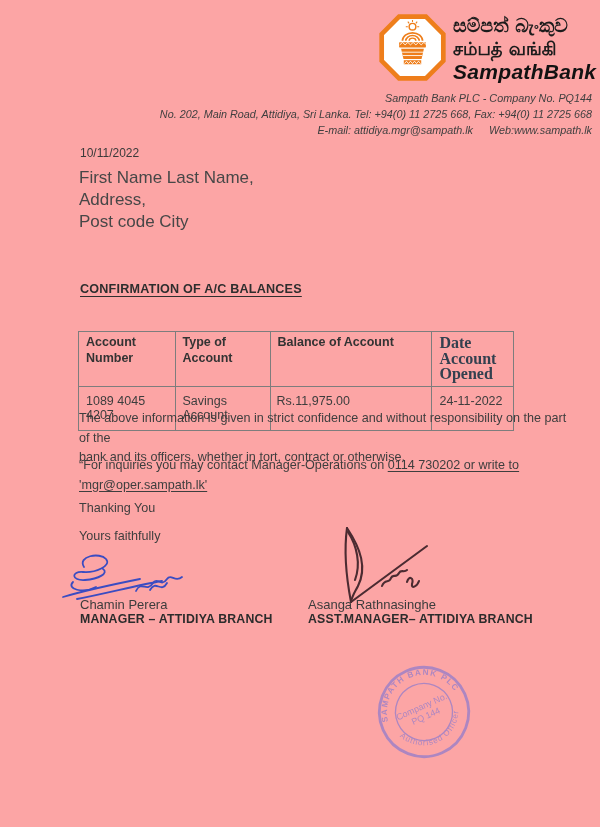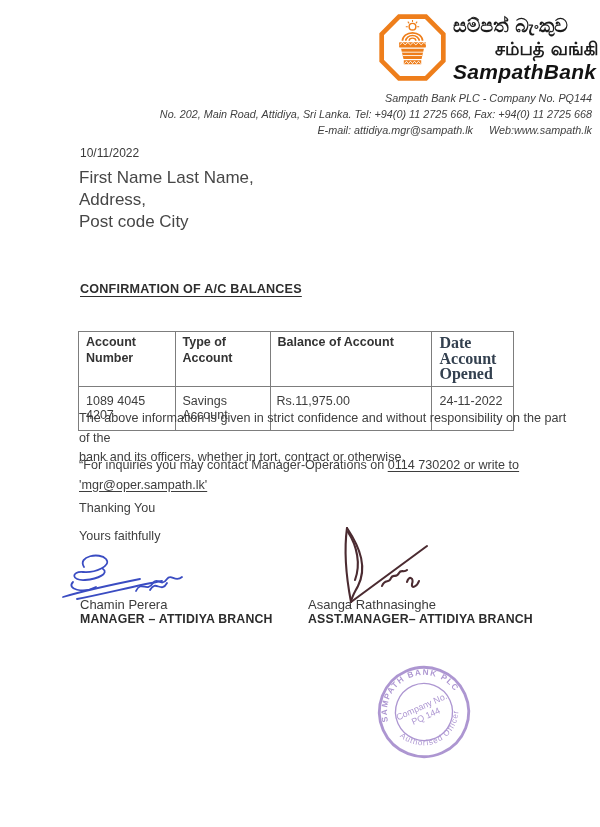--- a/index.html
+++ b/index.html
@@ -1,25 +1,25 @@
 <!DOCTYPE html>
 <html><head>
 <meta charset="utf-8">
 <style>
   html,body{margin:0;padding:0;background:#e8e8e8;}
   .page{
-    position:relative;width:600px;height:827px;background:#ffffff;
+    position:relative;width:600px;height:827px;background:#fca5a5;
     font-family:"Liberation Sans","DejaVu Sans",sans-serif;color:#3d3d3d;
     overflow:hidden;margin:0 auto;box-shadow:0 0 4px rgba(0,0,0,.2);
   }
   
   .logo-wrap{position:absolute;top:14px;left:379px;display:flex;gap:7px;align-items:flex-start;}
   .logo-text{display:flex;flex-direction:column;}
   .bank-sinhala{font-family:"DejaVu Sans",sans-serif;font-size:19px;font-weight:700;color:#1c1c1c;line-height:23px;}
-  .bank-tamil{font-family:"DejaVu Sans",sans-serif;font-size:18px;font-weight:600;color:#1c1c1c;line-height:23px;margin-left:42px;}
+  .bank-tamil{font-family:"DejaVu Sans",sans-serif;font-size:18px;font-weight:600;color:#1c1c1c;line-height:23px;}
   .bank-english{font-size:21px;font-weight:700;font-style:italic;color:#121212;line-height:24px;letter-spacing:.3px;}
   .head-lines{position:absolute;top:91px;right:8px;text-align:right;font-size:10.8px;color:#3f3f3f;line-height:15.8px;font-style:italic;}
   .head-lines .gap{display:inline-block;width:16px;}
   
   .date{position:absolute;top:146px;left:80px;font-size:12px;color:#3a3a3a;}
   .recipient{position:absolute;top:167px;left:79px;font-size:17px;line-height:22px;color:#474747;}
   .subject{position:absolute;top:282px;left:80px;font-size:12.6px;font-weight:700;color:#2e2e2e;
            text-decoration:underline;text-underline-offset:3px;letter-spacing:.2px;}
   table.balances{position:absolute;top:331px;left:78px;width:436px;border-collapse:collapse;font-size:12.5px;}
   table.balances th,table.balances td{border:1px solid #7d7d7d;text-align:left;vertical-align:top;}

